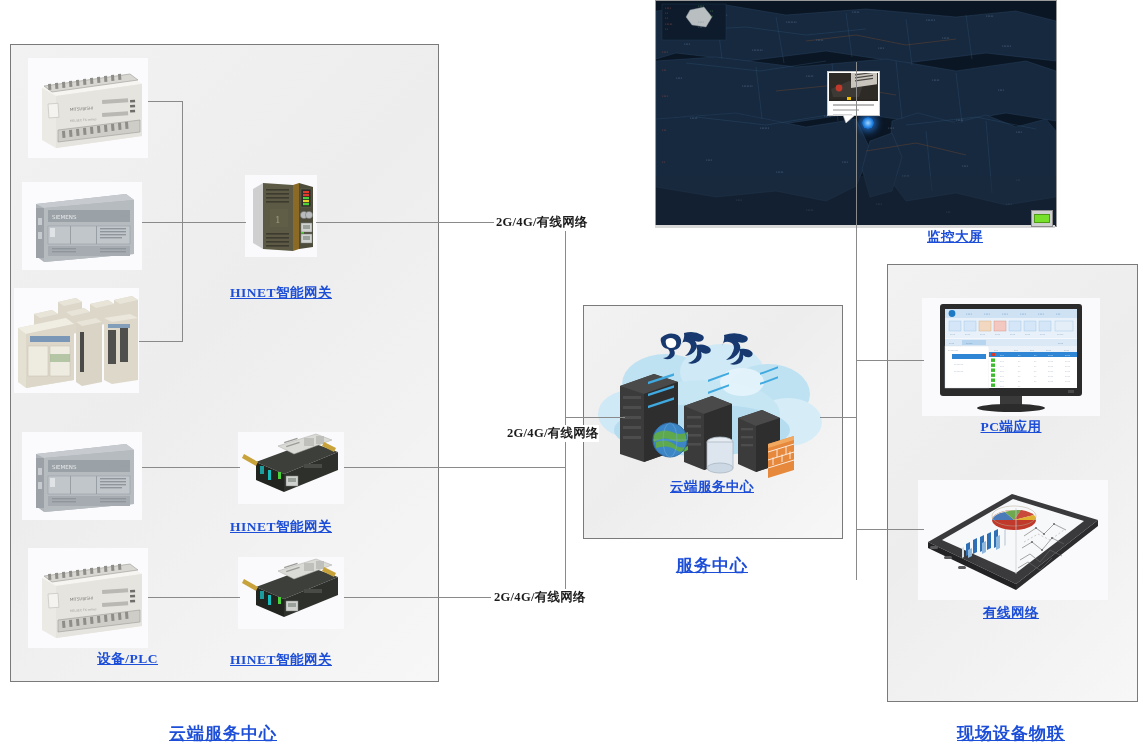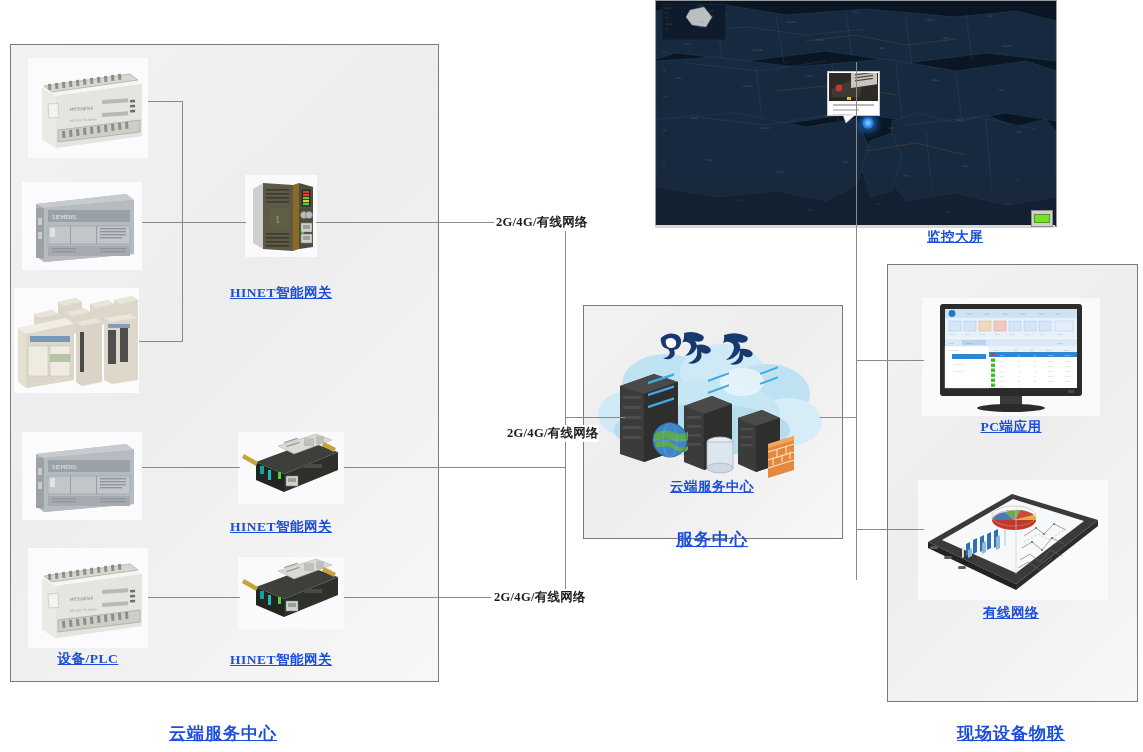--- a/index.html
+++ b/index.html
@@ -351,21 +351,21 @@
       <rect x="74" y="55" width="26" height="4" transform="rotate(-4 74 55)"></rect>
     </g>
     <g fill="#6f6e6a">
       <rect x="102" y="42" width="5" height="2.6" transform="rotate(-4 102 42)"></rect>
       <rect x="102" y="47" width="5" height="2.6" transform="rotate(-4 102 47)"></rect>
       <rect x="102" y="52" width="5" height="2.6" transform="rotate(-4 102 52)"></rect>
     </g>
   </svg>
 </div>
 
-<div class="caption item-label" style="left:18px;top:650px;width:140px;">设备/PLC</div>
+<div class="caption item-label" style="left:18px;top:650px;width:140px;text-align:right;">设备/PLC</div>
 
 <div class="dev" style="left:245px;top:175px;width:72px;height:82px;">
   <svg width="72" height="82" viewBox="0 0 72 82">
     <rect width="72" height="82" fill="#fafafc"></rect>
     <polygon points="8,14 18,8 18,74 8,68" fill="#cfcfcf"></polygon>
     <polygon points="18,8 48,10 48,76 18,74" fill="#5c5a44"></polygon>
     <polygon points="48,10 54,8 54,74 48,76" fill="#8a6a24"></polygon>
     <polygon points="54,8 68,12 68,72 54,74" fill="#4d4b3a"></polygon>
     <g fill="#3c3b2d">
       <rect x="21" y="14" width="23" height="1.6"></rect>
@@ -548,21 +548,21 @@
       <path d="M30,6 q10,-3 18,2 q3,2 1,5 q-3,3 -8,1 q3,4 1,8 q-3,6 -11,7 q5,-4 6,-9 q0,-4 -4,-5 q-5,-1 -6,3 q4,-7 3,-12 Z"></path>
       <path d="M42,18 q9,-2 14,3 q2,3 -1,5 q-4,2 -8,-1 q2,5 -2,9 q-5,4 -11,2 q7,-2 9,-8 q1,-5 -1,-10 Z"></path>
       <path d="M70,8 q12,-4 22,1 q3,2 1,5 q-3,3 -9,1 q4,5 1,10 q-4,7 -13,8 q7,-5 8,-12 q0,-5 -5,-6 q-6,-1 -7,4 q3,-7 2,-11 Z"></path>
       <path d="M86,22 q8,-1 12,3 q2,3 -2,5 q-4,1 -7,-2 q1,5 -3,8 q-5,3 -10,1 q7,-2 9,-7 q1,-4 1,-8 Z"></path>
     </g>
   </svg>
 </div>
 
 <div class="caption item-label" style="left:632px;top:478px;width:160px;">云端服务中心</div>
 
-<div class="caption panel-caption" style="left:632px;top:528px;width:160px;">服务中心</div>
+<div class="caption panel-caption" style="left:632px;top:554px;width:160px;">服务中心</div>
 
 <div class="panel" id="app-panel"></div>
 
 <div class="dev" style="left:922px;top:298px;width:178px;height:118px;">
   <svg width="178" height="118" viewBox="0 0 178 118">
     <rect width="178" height="118" fill="#fafafc"></rect>
     <rect x="18" y="6" width="142" height="92" rx="3" fill="#2b2b2b"></rect>
     <rect x="23" y="11" width="132" height="79" fill="#f4f7fb"></rect>
     <rect x="23" y="11" width="132" height="9" fill="#cfe2f3"></rect>
     <circle cx="30" cy="15.5" r="3.4" fill="#1f7ac4"></circle>

